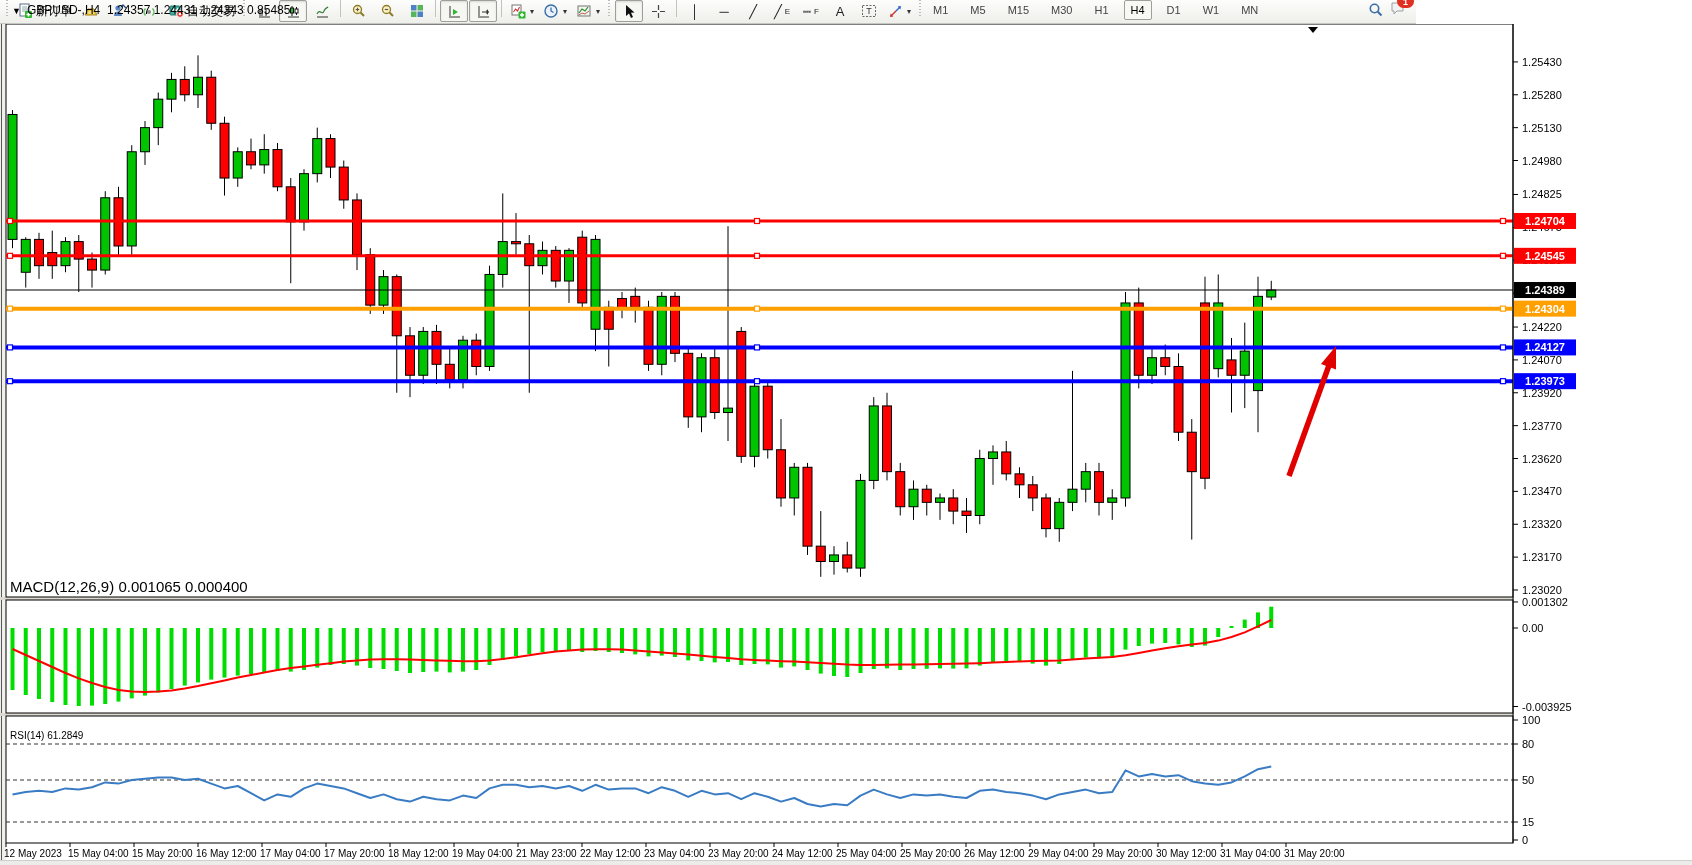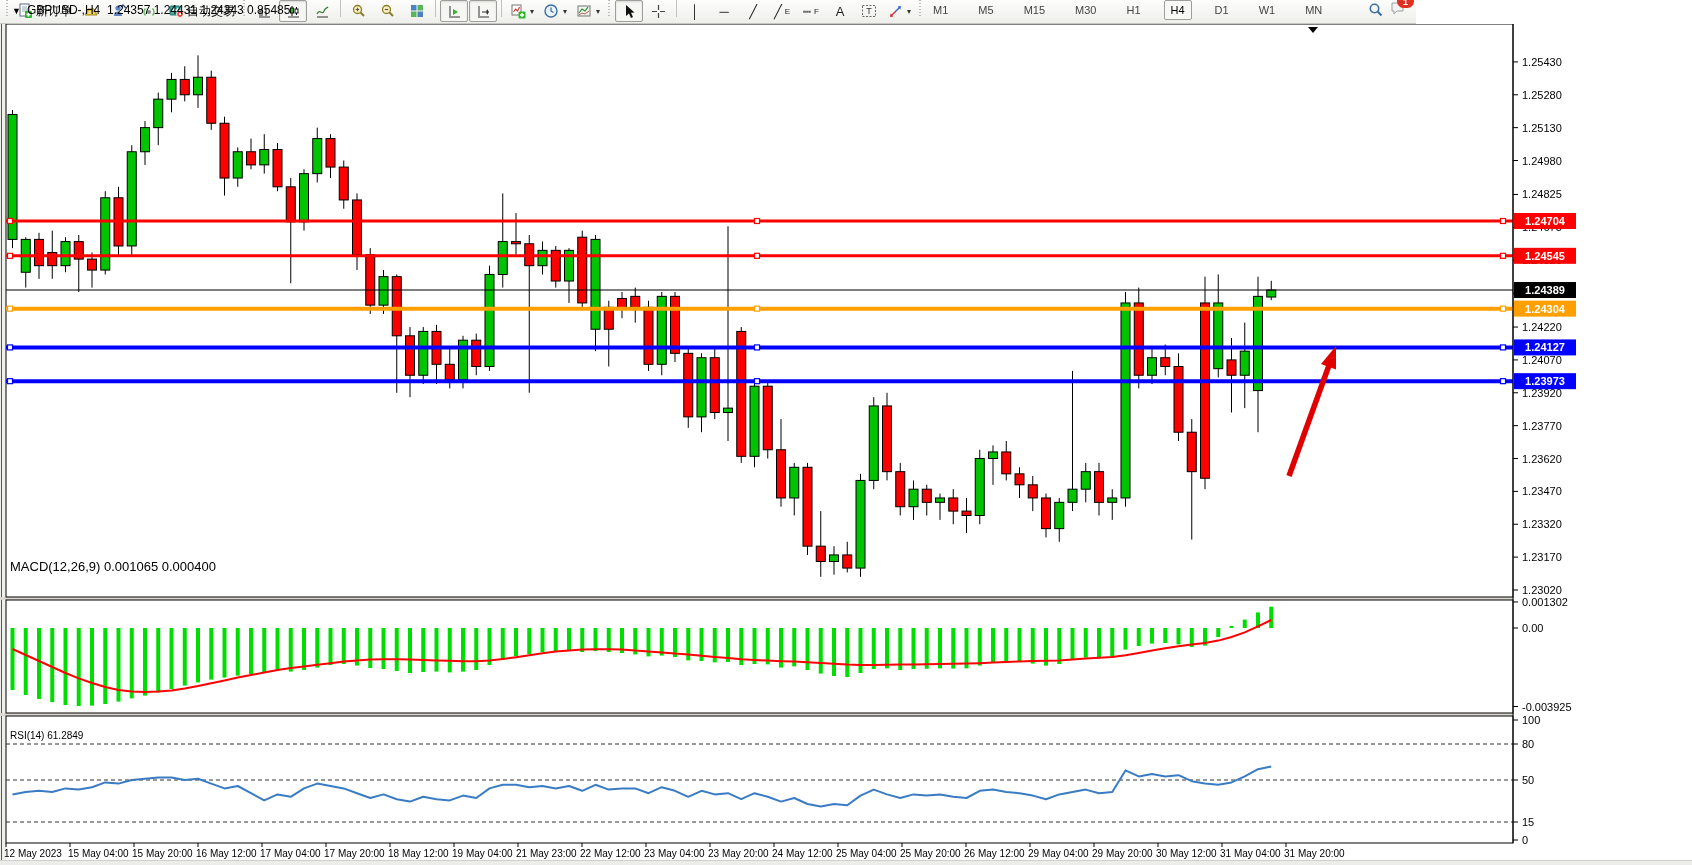--- a/index.html
+++ b/index.html
@@ -26,21 +26,21 @@
   .badge{position:absolute;top:-5px;right:-7px;background:#e03022;color:#fff;border-radius:8px;
     min-width:13px;height:13px;font-size:9px;font-weight:700;display:flex;align-items:center;
     justify-content:center;padding:0 2px;}
   .gl{font-size:13px;color:#222;line-height:1;}
   .gl-sub{font-size:8px;color:#222;vertical-align:sub;}
   
   #chart-host{position:absolute;top:24px;left:0;width:1692px;height:704px;}
   .overlay{position:absolute;color:#000;white-space:nowrap;}
   #title-ov{top:3px;left:12px;font-size:12px;}
   #title-ov .tri{font-size:9px;margin-right:6px;}
-  #macd-ov{top:559px;left:10px;font-size:13px;}
+  #macd-ov{top:578px;left:10px;font-size:15px;}
   #rsi-ov{top:730px;left:10px;font-size:10px;}
   .bottom-strip{position:absolute;left:0;top:860px;width:1692px;height:5px;background:#ececea;
     border-top:1px solid #cfcfcb;}
 </style>
 </head>
 <body>
 
 <div id="app">
 
   <div class="toolbar">
@@ -225,21 +225,21 @@
         <path d="M3 12L8 7" stroke="#c33" stroke-width="1.4"></path>
           <polygon points="2,13 2.6,9.6 5.4,12.4" fill="#c33"></polygon>
         <path d="M12 3L8 7" stroke="#36c" stroke-width="1.4"></path>
           <polygon points="13,2 12.4,5.4 9.6,2.6" fill="#36c"></polygon>
       </svg>
       <span class="caret">▾</span>
     </div>
 
     <div class="grip"></div>
 
-    <div id="tf-buttons" style="display:flex;align-items:center;gap:16px;">
+    <div id="tf-buttons" style="display:flex;align-items:center;gap:8px;">
         <div class="tf">M1</div>
         <div class="tf">M5</div>
         <div class="tf">M15</div>
         <div class="tf">M30</div>
         <div class="tf">H1</div>
         <div class="tf active">H4</div>
         <div class="tf">D1</div>
         <div class="tf">W1</div>
         <div class="tf">MN</div>
       </div>

